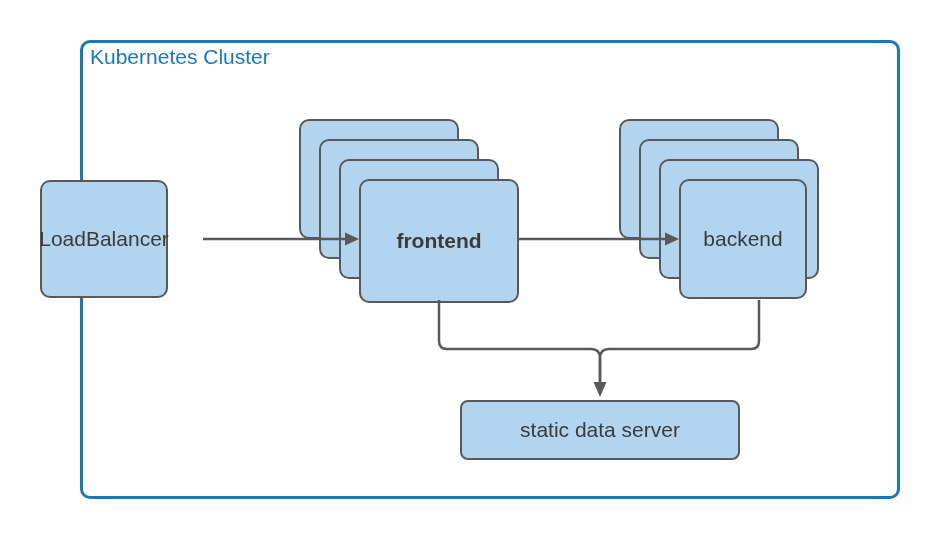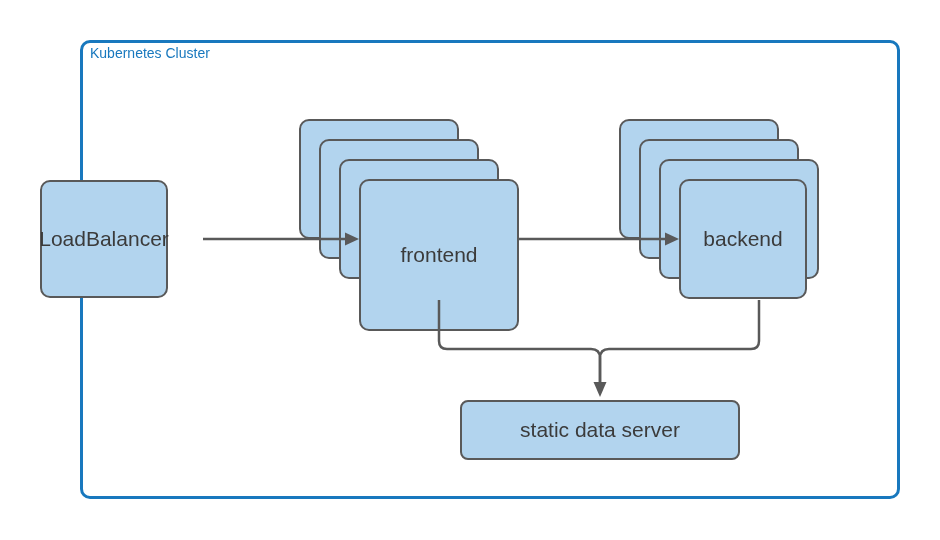--- a/index.html
+++ b/index.html
@@ -26,21 +26,21 @@
     height: 459px;
     box-sizing: border-box;
     border: 3px solid #1878BE;
     border-radius: 10px;
     z-index: 1;
   }
   .cluster-label {
     position: absolute;
     left: 7px;
     top: 2px;
-    font-size: 14px;
+    font-size: 21px;
     color: #1878BE;
     white-space: nowrap;
   }
   
   .node, .stack-box {
     position: absolute;
     box-sizing: border-box;
     background: #B2D4EE;
     border: 2.5px solid #595959;
     border-radius: 10px;
@@ -51,21 +51,21 @@
     font-size: 21px;
     color: #3B3B3B;
   }
   .node-lb        { left: 40px;  top: 180px; width: 128px; height: 118px; }
   .node-sds       { left: 460px; top: 400px; width: 280px; height: 60px; border-radius: 8px; }
 
   
   .fe-s1 { left: 299px; top: 119px; width: 160px; height: 120px; }
   .fe-s2 { left: 319px; top: 139px; width: 160px; height: 120px; }
   .fe-s3 { left: 339px; top: 159px; width: 160px; height: 120px; }
-  .fe-front { left: 359px; top: 179px; width: 160px; height: 152px; }
+  .fe-front { left: 359px; top: 179px; width: 160px; height: 124px; font-weight: bold; }
 
   
   .be-s1 { left: 619px; top: 119px; width: 160px; height: 120px; }
   .be-s2 { left: 639px; top: 139px; width: 160px; height: 120px; }
   .be-s3 { left: 659px; top: 159px; width: 160px; height: 120px; }
   .be-front { left: 679px; top: 179px; width: 128px; height: 120px; }
 
   .edges {
     position: absolute;
     left: 0;

